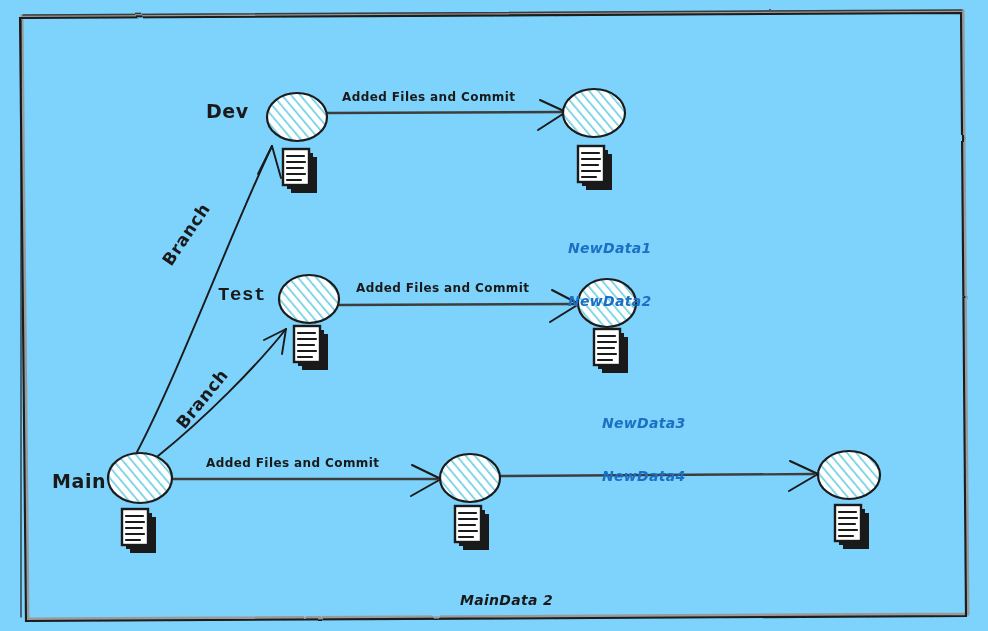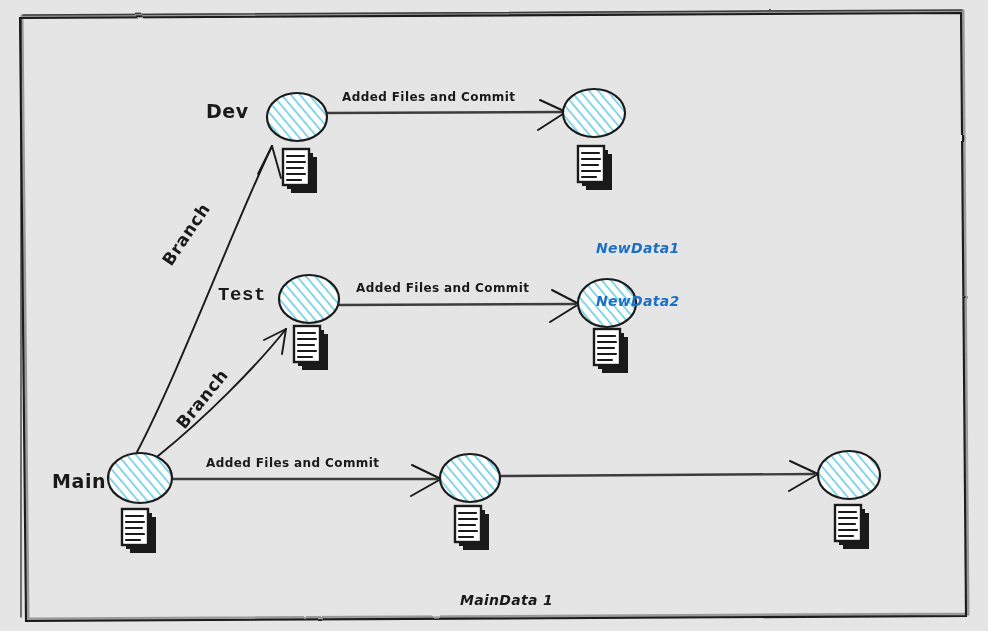--- a/index.html
+++ b/index.html
@@ -7,21 +7,21 @@
     padding: 0;
     background: #ffffff;
   }
   body {
     font-family: "DejaVu Sans", sans-serif;
   }
   #canvas {
     position: relative;
     width: 988px;
     height: 631px;
-    background: #e5e5e5;
+    background: #7dd3fc;
     overflow: hidden;
   }
   #board {
     position: absolute;
     inset: 0;
     width: 988px;
     height: 631px;
   }
   .lbl {
     position: absolute;
@@ -210,24 +210,28 @@
   <div class="lbl edge-label" style="left:342px; top:90px;">Added Files and Commit</div>
 
   <div class="lbl edge-label" style="left:356px; top:281px;">Added Files and Commit</div>
 
   <div class="lbl edge-label" style="left:206px; top:456px;">Added Files and Commit</div>
 
   <div class="lbl rot-label" style="left:158px; top:258px; transform: rotate(-56deg);">Branch</div>
 
   <div class="lbl rot-label" style="left:172px; top:420px; transform: rotate(-51deg);">Branch</div>
 
-  <div class="lbl data-label data-blue" style="left:568px; top:205px;margin-left:28px;">
+  <div class="lbl data-label data-blue" style="left:568px; top:205px;">
     <div>NewData1</div>
     <div>NewData2</div>
   </div>
 
+  <div class="lbl data-label data-blue" style="left:602px; top:380px;">
+    <div>NewData3</div>
+    <div>NewData4</div>
+  </div>
 
   <div class="lbl data-label data-black" style="left:460px; top:557px;">
-    <div>MainData 1</div>
+    <div>MainData 2</div>
     
   </div>
 
 </div>
 
 </body></html>

